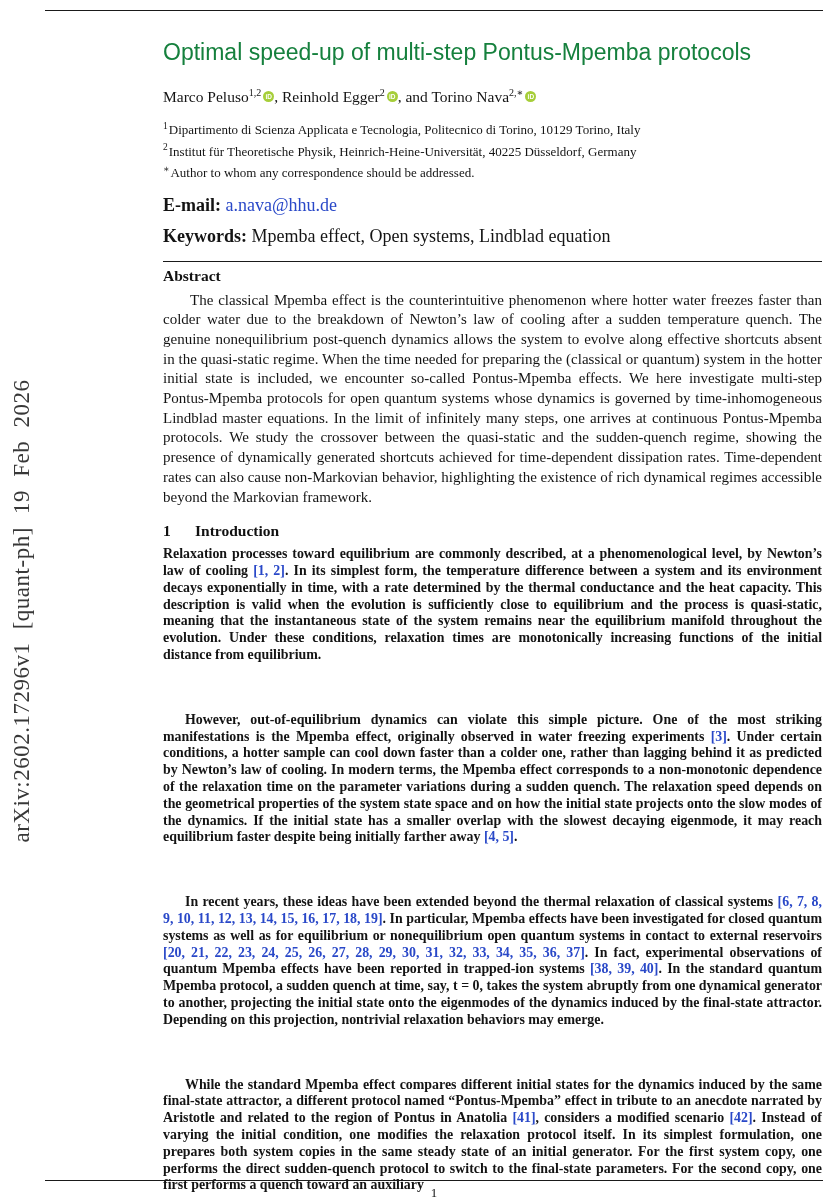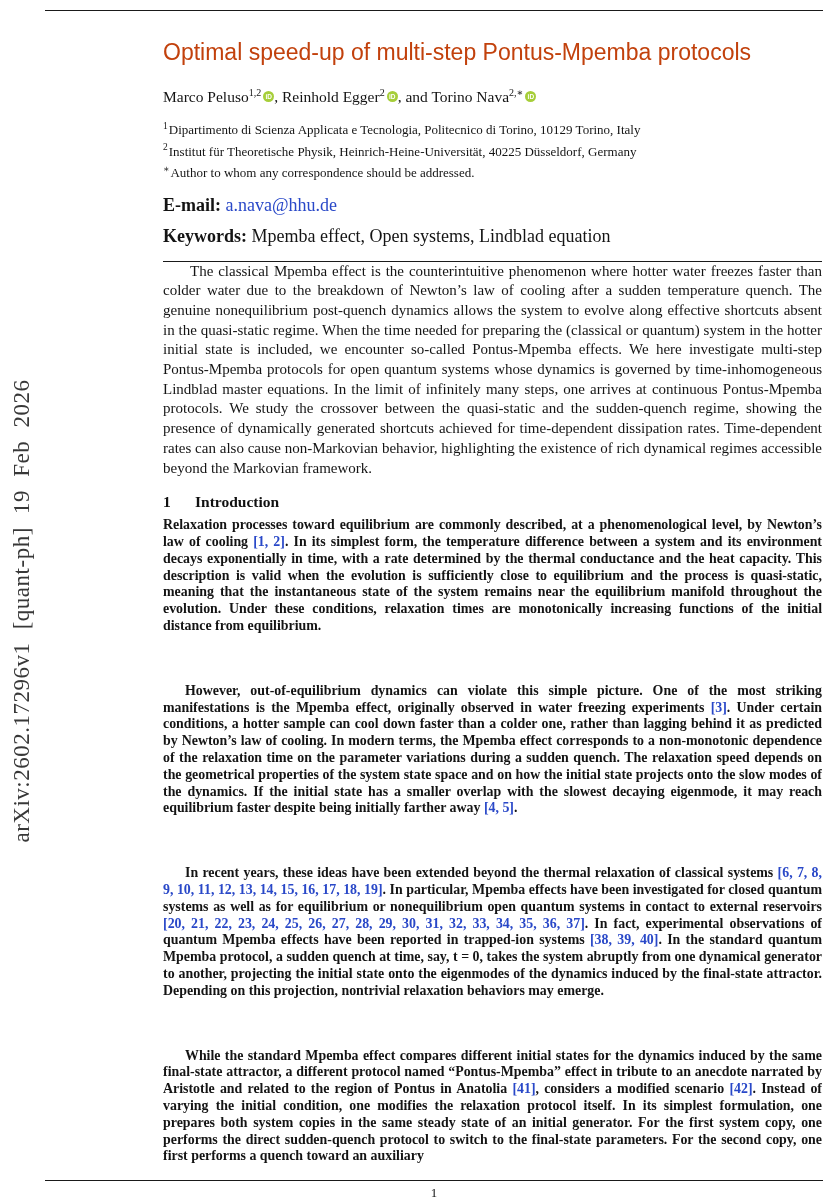--- a/index.html
+++ b/index.html
@@ -13,21 +13,21 @@
   .bottom-rule{top:1180px;}
   .page-number{position:absolute;left:45px;width:778px;top:1185px;text-align:center;font-size:13px;color:#141414;}
   .arxiv-stamp{
     position:absolute;left:-289px;top:597px;width:622px;height:28px;line-height:28px;
     text-align:center;transform:rotate(-90deg);font-size:23px;letter-spacing:.5px;word-spacing:7px;
     color:#383838;white-space:nowrap;
   }
   .content{position:absolute;left:163px;top:38px;width:659px;}
   .title{
     font-family:"Liberation Sans","DejaVu Sans",sans-serif;font-weight:500;
-    font-size:23px;line-height:28px;color:#c2410c;margin-bottom:22px;
+    font-size:23px;line-height:28px;color:#15803d;margin-bottom:22px;
   }
   .authors{font-size:15.5px;margin-bottom:13px;}
   .authors sup{font-size:10px;line-height:0;}
   .orcid{
     display:inline-block;width:11px;height:11px;border-radius:50%;background:#A6CE39;color:#fff;
     font-family:"Liberation Sans",sans-serif;font-size:6.5px;font-weight:bold;line-height:11px;
     text-align:center;vertical-align:3px;margin-left:2px;
   }
   .affil{font-size:13px;line-height:21.5px;}
   .affil sup{font-size:9.5px;line-height:0;margin-right:1px;}
@@ -72,20 +72,21 @@
       <span class="link">a.nava@hhu.de</span>
     </div>
 
     <div class="meta-line keywords-line">
       <span class="label">Keywords:</span>
       <span>Mpemba effect, Open systems, Lindblad equation</span>
     </div>
 
     <div class="abstract-rule"></div>
 
+    <h2 class="heading abstract-heading">Abstract</h2>
 
     <p class="abstract-text">The classical Mpemba effect is the counterintuitive phenomenon where hotter water freezes faster than colder water due to the breakdown of Newton’s law of cooling after a sudden temperature quench. The genuine nonequilibrium post-quench dynamics allows the system to evolve along effective shortcuts absent in the quasi-static regime. When the time needed for preparing the (classical or quantum) system in the hotter initial state is included, we encounter so-called Pontus-Mpemba effects. We here investigate multi-step Pontus-Mpemba protocols for open quantum systems whose dynamics is governed by time-inhomogeneous Lindblad master equations. In the limit of infinitely many steps, one arrives at continuous Pontus-Mpemba protocols. We study the crossover between the quasi-static and the sudden-quench regime, showing the presence of dynamically generated shortcuts achieved for time-dependent dissipation rates. Time-dependent rates can also cause non-Markovian behavior, highlighting the existence of rich dynamical regimes accessible beyond the Markovian framework.</p>
 
     <h2 class="heading section-heading"><span class="secnum">1</span><span>Introduction</span></h2>
 
     <p class="para">Relaxation processes toward equilibrium are commonly described, at a phenomenological level, by Newton’s law of cooling <span class="cite">[1, 2]</span>. In its simplest form, the temperature difference between a system and its environment decays exponentially in time, with a rate determined by the thermal conductance and the heat capacity. This description is valid when the evolution is sufficiently close to equilibrium and the process is quasi-static, meaning that the instantaneous state of the system remains near the equilibrium manifold throughout the evolution. Under these conditions, relaxation times are monotonically increasing functions of the initial distance from equilibrium.</p>
     <p class="para indent">However, out-of-equilibrium dynamics can violate this simple picture. One of the most striking manifestations is the Mpemba effect, originally observed in water freezing experiments <span class="cite">[3]</span>. Under certain conditions, a hotter sample can cool down faster than a colder one, rather than lagging behind it as predicted by Newton’s law of cooling. In modern terms, the Mpemba effect corresponds to a non-monotonic dependence of the relaxation time on the parameter variations during a sudden quench. The relaxation speed depends on the geometrical properties of the system state space and on how the initial state projects onto the slow modes of the dynamics. If the initial state has a smaller overlap with the slowest decaying eigenmode, it may reach equilibrium faster despite being initially farther away <span class="cite">[4, 5]</span>.</p>
     <p class="para indent">In recent years, these ideas have been extended beyond the thermal relaxation of classical systems <span class="cite">[6, 7, 8, 9, 10, 11, 12, 13, 14, 15, 16, 17, 18, 19]</span>. In particular, Mpemba effects have been investigated for closed quantum systems as well as for equilibrium or nonequilibrium open quantum systems in contact to external reservoirs <span class="cite">[20, 21, 22, 23, 24, 25, 26, 27, 28, 29, 30, 31, 32, 33, 34, 35, 36, 37]</span>. In fact, experimental observations of quantum Mpemba effects have been reported in trapped-ion systems <span class="cite">[38, 39, 40]</span>. In the standard quantum Mpemba protocol, a sudden quench at time, say, t = 0, takes the system abruptly from one dynamical generator to another, projecting the initial state onto the eigenmodes of the dynamics induced by the final-state attractor. Depending on this projection, nontrivial relaxation behaviors may emerge.</p>
     <p class="para indent">While the standard Mpemba effect compares different initial states for the dynamics induced by the same final-state attractor, a different protocol named “Pontus-Mpemba” effect in tribute to an anecdote narrated by Aristotle and related to the region of Pontus in Anatolia <span class="cite">[41]</span>, considers a modified scenario <span class="cite">[42]</span>. Instead of varying the initial condition, one modifies the relaxation protocol itself. In its simplest formulation, one prepares both system copies in the same steady state of an initial generator. For the first system copy, one performs the direct sudden-quench protocol to switch to the final-state parameters. For the second copy, one first performs a quench toward an auxiliary</p>
 

